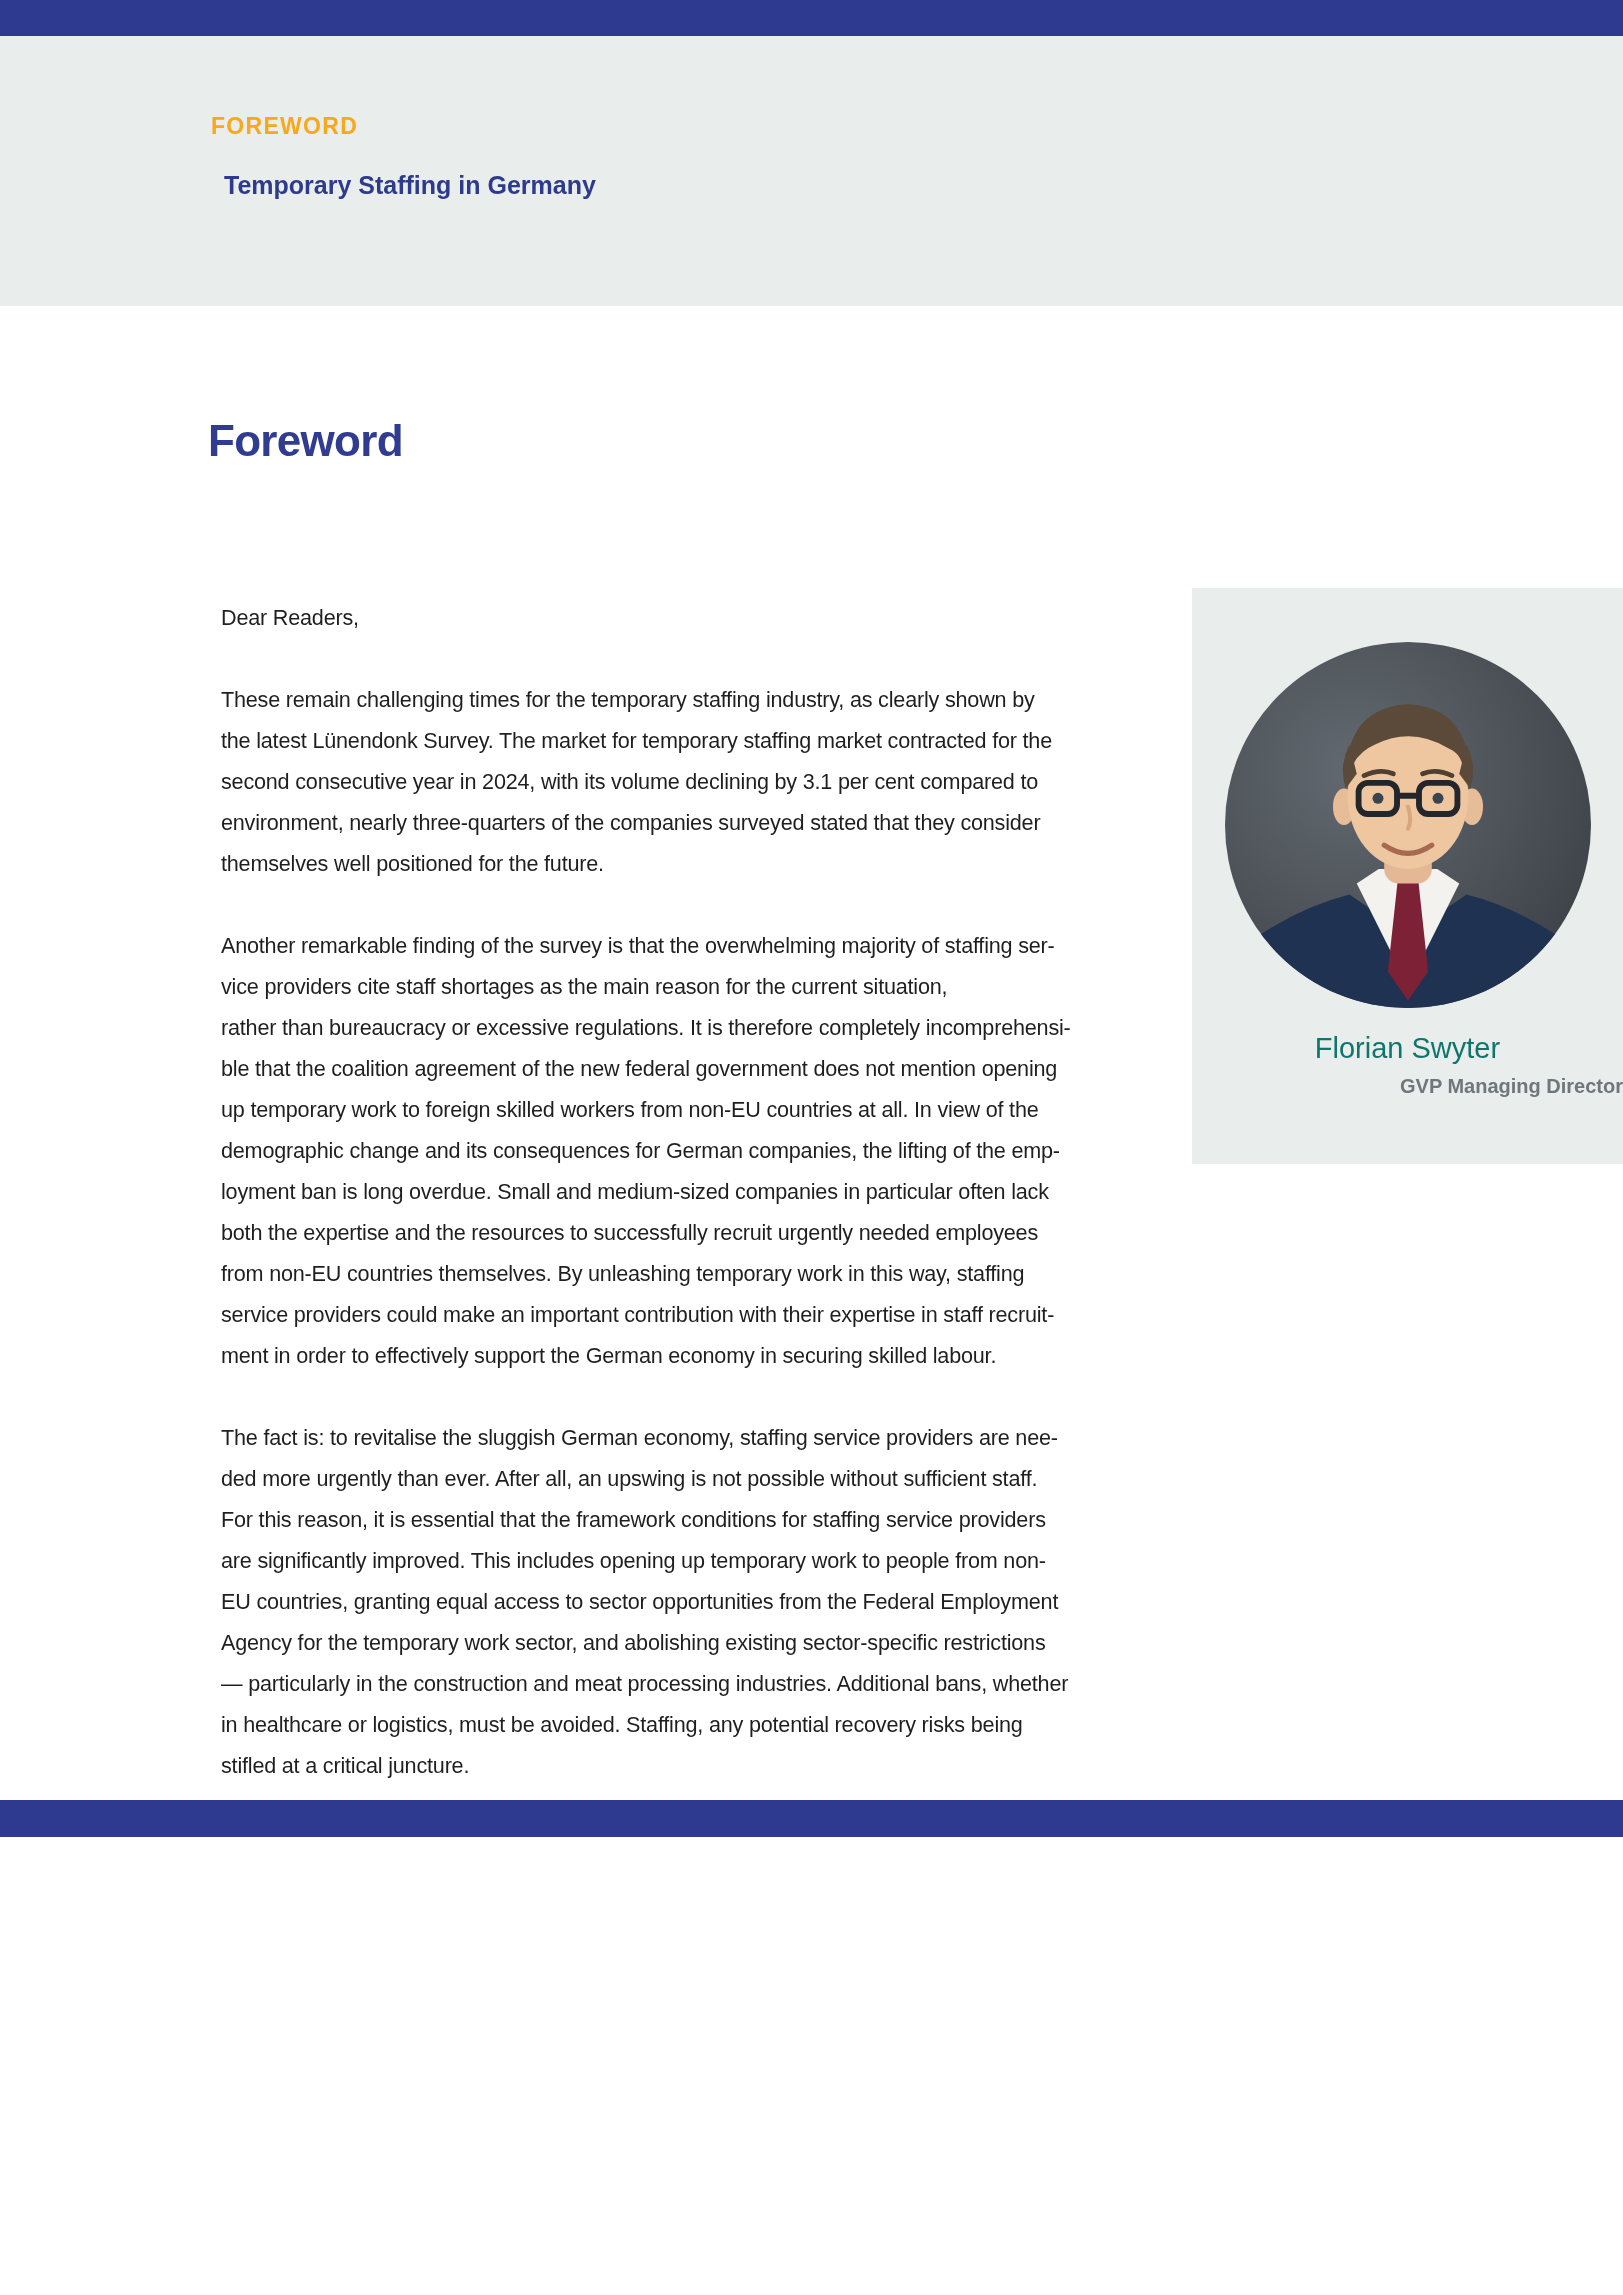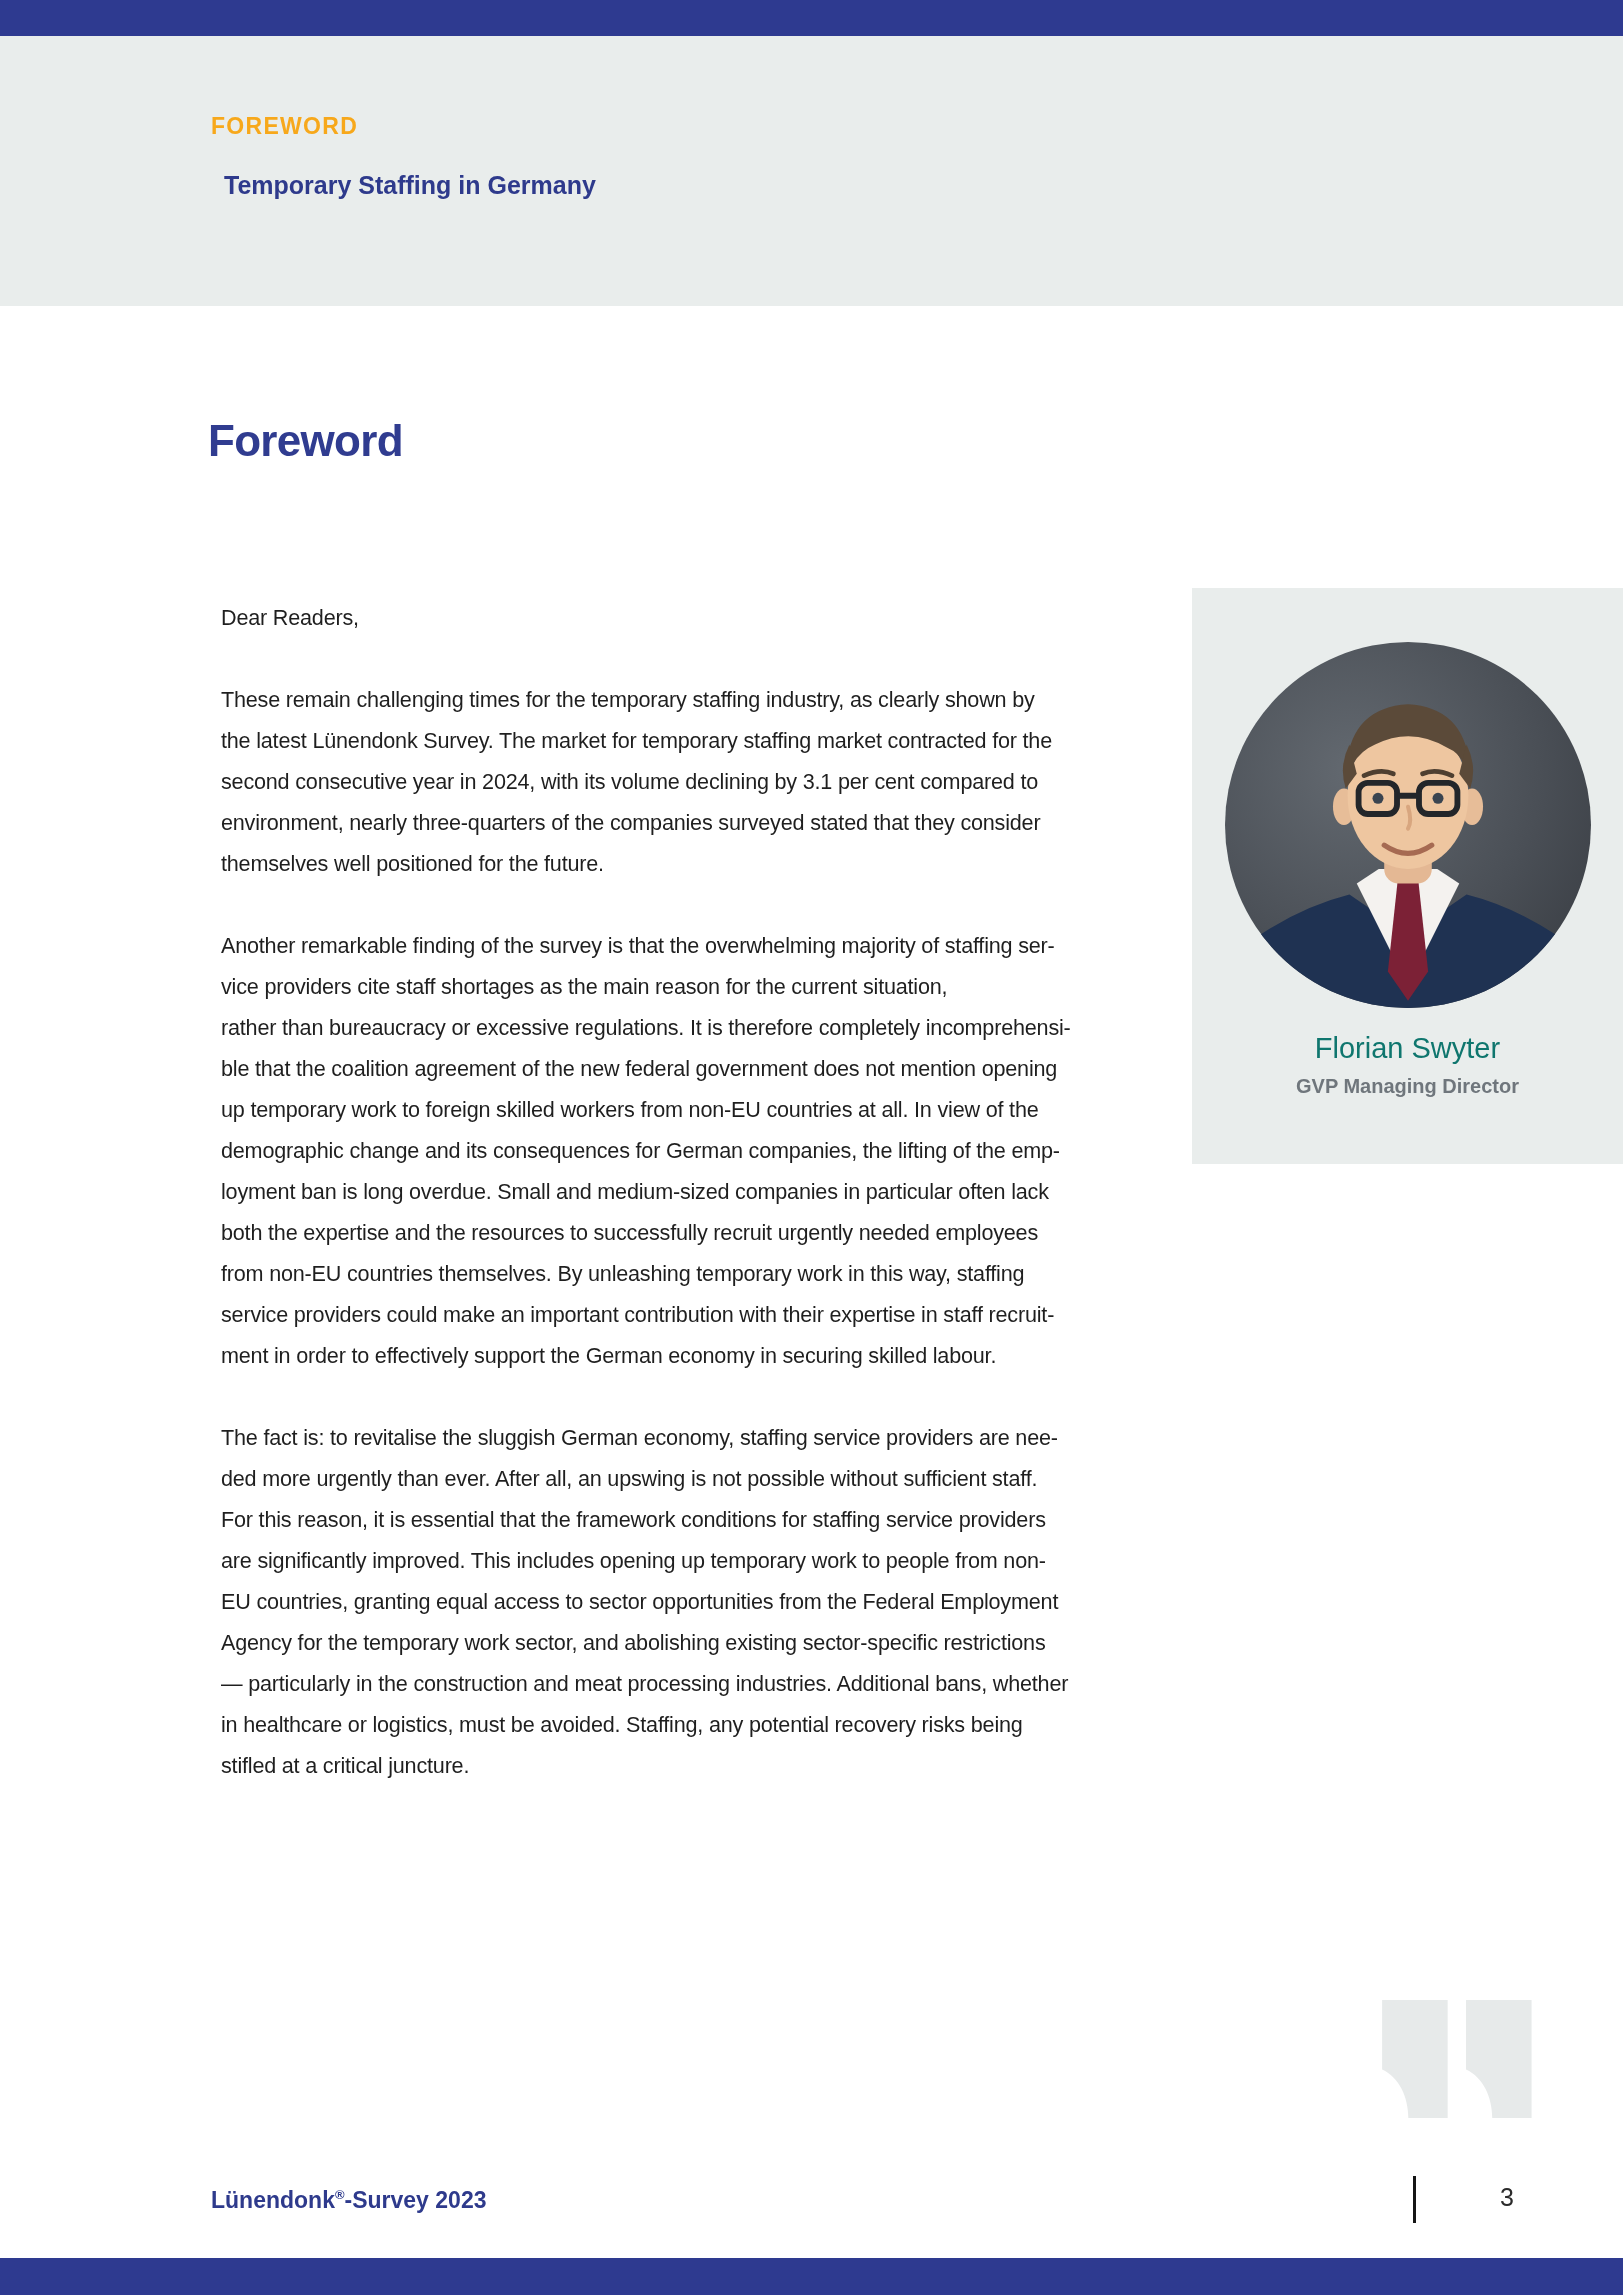--- a/index.html
+++ b/index.html
@@ -1,17 +1,17 @@
 <!DOCTYPE html>
 <html style="font-size:10.5px"><head>
 <meta charset="utf-8">
 <style>
   html,body { margin:0; padding:0; background:#ffffff; }
   .page {
-    position:relative; width:1623px; height:2295px;
+    position:relative; width:1623px; height:1837px;
     background:#ffffff; overflow:hidden;
     font-family:"Liberation Sans", sans-serif;
     color:#212121;
   }
   .topbar {
     position:absolute; left:0; top:0; right:0; height:36px;
     background:#2e3a90;
   }
   .header-band {
     position:absolute; left:0; top:36px; right:0; height:270px;
@@ -45,21 +45,21 @@
   .photo-circle {
     width:366px; height:366px; margin:54px auto 0 auto;
     border-radius:50%; overflow:hidden; position:relative;
   }
   .photo-circle svg { display:block; width:100%; height:100%; }
   .person-name {
     margin-top:23.6px; text-align:center;
     font-size:29px; color:#0f766e;
   }
   .person-role {
-    margin-top:10.5px; text-align:center;
+    margin-top:10.5px; text-align:right;
     font-size:20px; font-weight:bold; color:#6f767c;
   }
 
   .quote-decor {
     position:absolute; left:1382px; top:2000px; width:151px; height:118px;
   }
   .quote-decor svg { display:block; width:100%; height:100%; }
 
   .footer-brand {
     position:absolute; left:211px; top:2187px;

